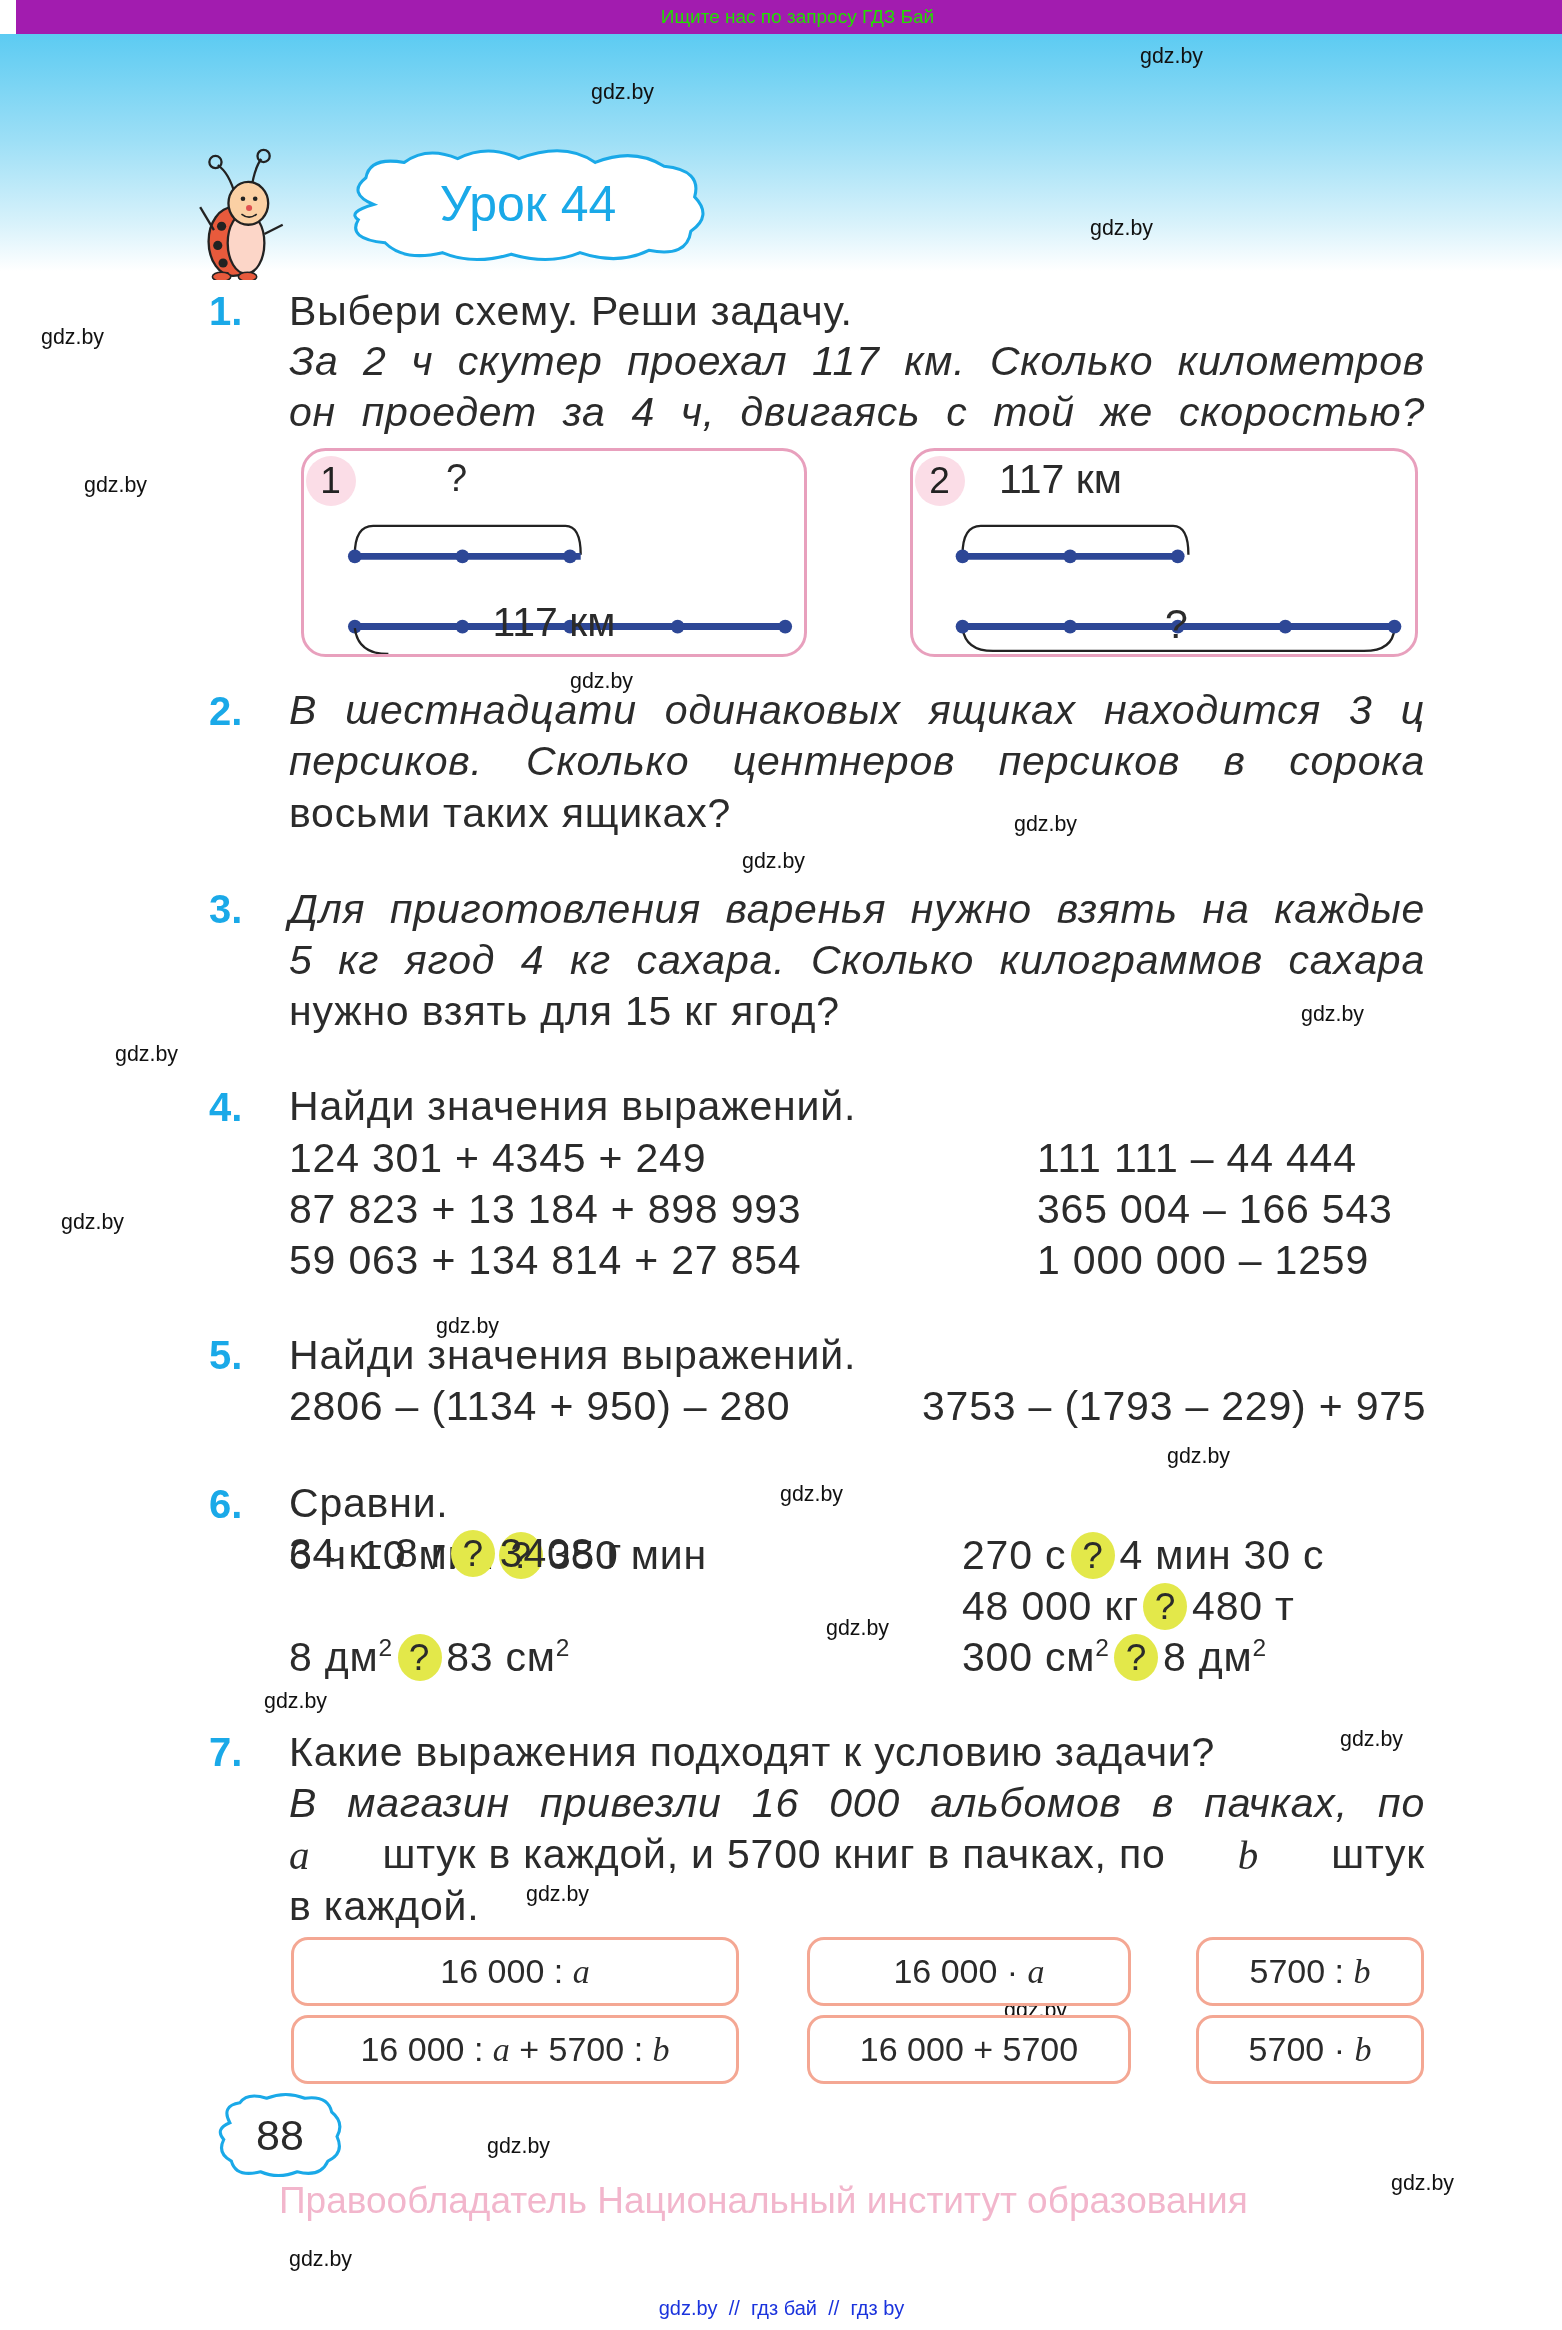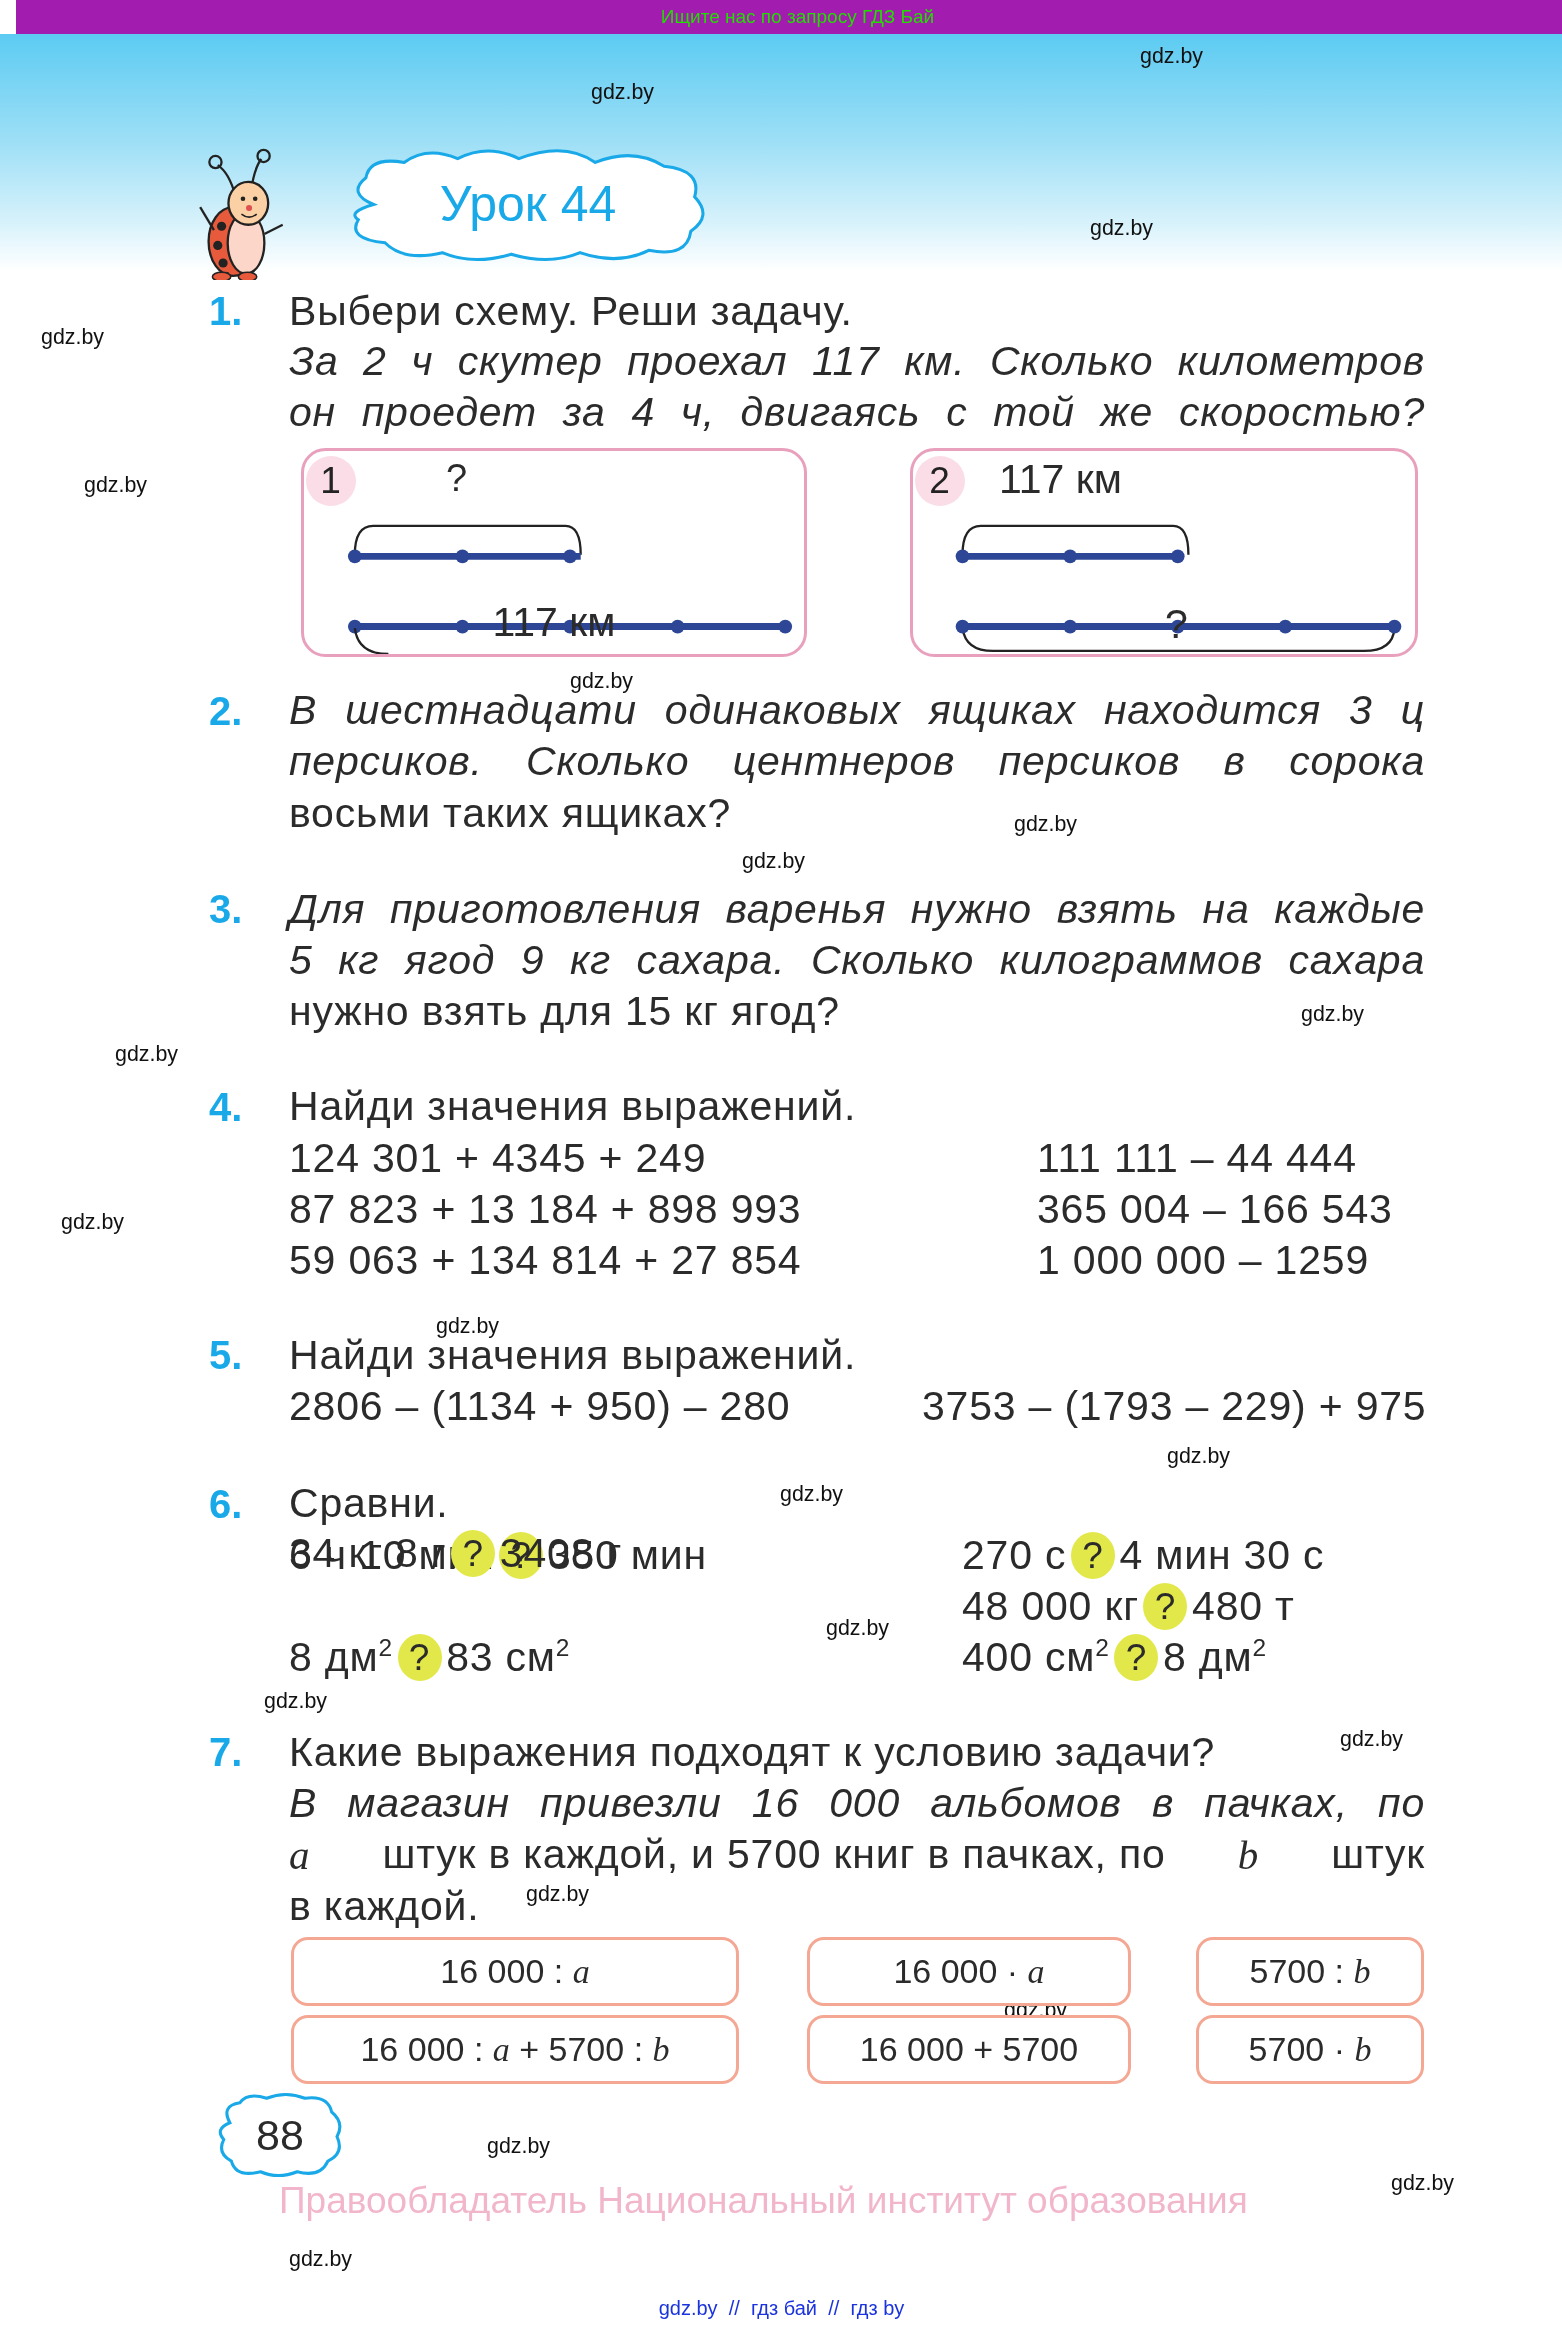--- a/index.html
+++ b/index.html
@@ -138,21 +138,21 @@
   <div style="position:absolute;left:252px;top:150px;font-size:41px">?</div>
 </div>
 
 <div class="num" style="left:209px;top:689px">2.</div>
 <div class="line just" style="left:289px;top:687px">В шестнадцати одинаковых ящиках находится 3 ц</div>
 <div class="line just" style="left:289px;top:738px">персиков. Сколько центнеров персиков в сорока</div>
 <div class="line" style="left:289px;top:790px">восьми таких ящиках?</div>
 
 <div class="num" style="left:209px;top:887px">3.</div>
 <div class="line just" style="left:289px;top:886px">Для приготовления варенья нужно взять на каждые</div>
-<div class="line just" style="left:289px;top:937px">5 кг ягод 9 кг сахара. Сколько килограммов сахара</div>
+<div class="line just" style="left:289px;top:937px">5 кг ягод 4 кг сахара. Сколько килограммов сахара</div>
 <div class="line" style="left:289px;top:988px">нужно взять для 15 кг ягод?</div>
 
 <div class="num" style="left:209px;top:1085px">4.</div>
 <div class="line" style="left:289px;top:1083px">Найди значения выражений.</div>
 <div class="line" style="left:289px;top:1135px">124 301 + 4345 + 249</div>
 <div class="line" style="left:289px;top:1186px">87 823 + 13 184 + 898 993</div>
 <div class="line" style="left:289px;top:1237px">59 063 + 134 814 + 27 854</div>
 <div class="line" style="left:1037px;top:1135px">111 111 – 44 444</div>
 <div class="line" style="left:1037px;top:1186px">365 004 – 166 543</div>
 <div class="line" style="left:1037px;top:1237px">1 000 000 – 1259</div>
@@ -174,21 +174,21 @@
 <div class="line" style="left:289px;top:1634px">
   <span>8 дм</span><sup>2</sup><span class="q">?</span><span>83 см</span><sup>2</sup>
 </div>
 <div class="line" style="left:962px;top:1532px">
   <span>270 с</span><span class="q">?</span><span>4 мин 30 с</span>
 </div>
 <div class="line" style="left:962px;top:1583px">
   <span>48 000 кг</span><span class="q">?</span><span>480 т</span>
 </div>
 <div class="line" style="left:962px;top:1634px">
-  <span>400 см</span><sup>2</sup><span class="q">?</span><span>8 дм</span><sup>2</sup>
+  <span>300 см</span><sup>2</sup><span class="q">?</span><span>8 дм</span><sup>2</sup>
 </div>
 
 <div class="num" style="left:209px;top:1730px">7.</div>
 <div class="line" style="left:289px;top:1729px">Какие выражения подходят к условию задачи?</div>
 <div class="line just" style="left:289px;top:1780px">В магазин привезли 16 000 альбомов в пачках, по</div>
 <div class="line" style="left:289px;top:1831px;width:1136px;display:flex;justify-content:space-between">
   <span class="it">a</span>
   <span>штук в каждой, и 5700 книг в пачках, по</span>
   <span class="it">b</span>
   <span>штук</span>

